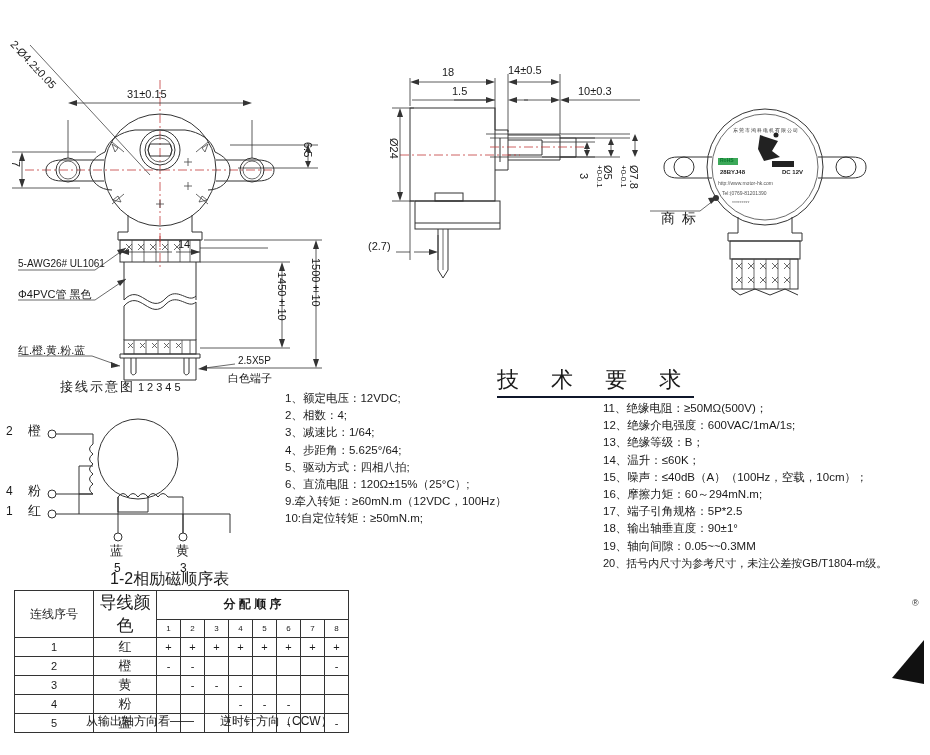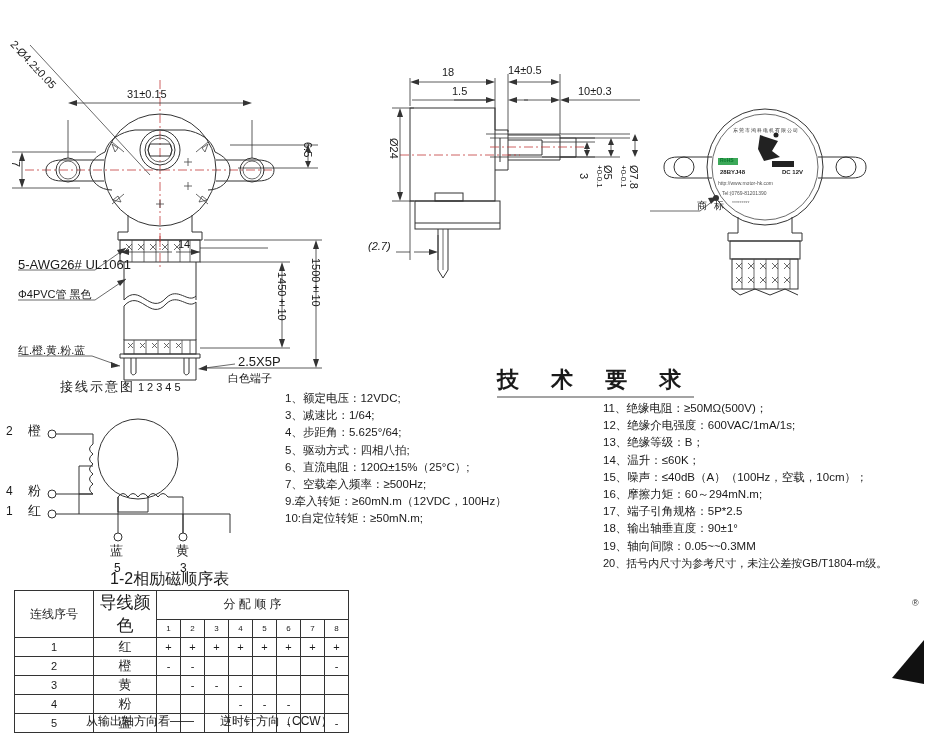--- a/index.html
+++ b/index.html
@@ -1,33 +1,33 @@
 <!DOCTYPE html>
 <html><head>
 <meta charset="utf-8">
 <style>
   html,body{margin:0;padding:0;background:#fff;}
   body{width:930px;height:755px;position:relative;
        font-family:"Liberation Sans","DejaVu Sans",sans-serif;
        color:#1a1a1a;overflow:hidden;}
   .abs{position:absolute;}
   .lbl{font-size:11px;line-height:1.1;white-space:nowrap;}
-  .lbl-sm{font-size:13px;line-height:1.1;white-space:nowrap;}
+  .lbl-sm{font-size:10px;line-height:1.1;white-space:nowrap;}
   .lbl-xs{font-size:8px;line-height:1;white-space:nowrap;}
   .vert{writing-mode:vertical-rl;text-orientation:mixed;}
   svg{display:block;overflow:visible;}
   .ln{stroke:#333;stroke-width:1;fill:none;}
   .ln-thin{stroke:#444;stroke-width:0.8;fill:none;}
   .ctr{stroke:#c23b3b;stroke-width:0.8;fill:none;stroke-dasharray:9 3 2 3;}
   .dim{stroke:#333;stroke-width:0.8;fill:none;}
   .fillk{fill:#333;}
 
   
-  #tech-title{font-size:22px;letter-spacing:13px;font-weight:700;
-     border-bottom:2px solid #a3a3a3;padding-bottom:1px;}
+  #tech-title{font-size:22px;letter-spacing:13px;font-weight:400;
+     border-bottom:2px solid #0f172a;padding-bottom:1px;}
   .req-list{list-style:none;margin:0;padding:0;}
   .req-list li{font-size:11.5px;line-height:17.2px;white-space:nowrap;}
 
   
   #seq-table{border-collapse:collapse;}
   #seq-table td,#seq-table th{border:1px solid #333;text-align:center;
       font-size:11px;font-weight:normal;padding:0;}
   #seq-table .h1{height:21px;}
   #seq-table .h2{height:13px;font-size:8px;}
   #seq-table .row td{height:17px;}
@@ -285,21 +285,21 @@
 
   <div class="abs" style="left:212px;top:105px;">
     <div class="vert lbl" style="display:inline-block;">Ø5</div>
     <div style="display:inline-block;vertical-align:top;">
       <div class="vert lbl-xs">+0</div>
       <div class="vert lbl-xs">-0.1</div>
     </div>
   </div>
 
   <div class="abs lbl vert" style="left:238px;top:105px;">Ø7.8</div>
-  <div class="abs lbl" style="left:-22px;top:180px;font-style:italic;">(2.7)</div>
+  <div class="abs lbl" style="left:-22px;top:180px;">(2.7)</div>
 </div>
 
 <div class="abs" style="left:660px;top:105px;width:270px;height:190px;">
 
   <svg width="270" height="190">
 
     <path class="ln" d="M52 52 L18 52 C8 52 4 56 4 62 C4 69 8 73 18 73 L52 73"></path>
     <circle class="ln" cx="24" cy="62" r="10"></circle>
     <path class="ln" d="M158 52 L192 52 C202 52 206 56 206 62 C206 69 202 73 192 73 L158 73"></path>
     <circle class="ln" cx="186" cy="62" r="10"></circle>
@@ -331,43 +331,43 @@
     <path class="fillk" d="M58 92 l-10 1 l3 6 z"></path>
     <circle class="fillk" cx="56" cy="93" r="3"></circle>
 
     <rect x="58" y="53" width="20" height="7" fill="#1a9a3c" opacity="0.85"></rect>
 
     <path d="M100 30 L118 36 L112 46 L120 52 L104 56 L98 44 Z" fill="#222"></path>
     <rect x="112" y="56" width="22" height="6" fill="#222"></rect>
     <circle cx="116" cy="30" r="2.5" fill="#222"></circle>
   </svg>
 
-  <div class="abs lbl" style="left:1px;top:95px;font-size:10px;letter-spacing:7px;margin-left:36px;">商标</div>
+  <div class="abs lbl" style="left:1px;top:106px;font-size:14px;letter-spacing:7px;">商标</div>
 
   <div class="abs" style="left:65px;top:22px;width:82px;height:20px;font-size:5px;
               color:#3a3a3a;text-align:center;letter-spacing:1px;">东莞市鸿科电机有限公司</div>
   <div class="abs lbl-xs" style="left:60px;top:53px;font-size:5px;color:#0a7a2e;font-weight:bold;">RoHS</div>
   <div class="abs lbl-xs" style="left:60px;top:64px;font-size:6px;color:#222;font-weight:bold;">28BYJ48</div>
   <div class="abs lbl-xs" style="left:122px;top:64px;font-size:6px;color:#222;font-weight:bold;">DC 12V</div>
   <div class="abs lbl-xs" style="left:58px;top:76px;font-size:5px;color:#555;">http://www.motor-hk.com</div>
   <div class="abs lbl-xs" style="left:62px;top:86px;font-size:5px;color:#555;">Tel:(0769-81201390</div>
   <div class="abs lbl-xs" style="left:72px;top:96px;font-size:5px;color:#777;">*********</div>
 </div>
 
 <div class="abs" style="left:285px;top:365px;width:645px;height:215px;">
 
   <div class="abs" id="tech-title" style="left:212px;top:0;">技 术 要 求</div>
 
   <ul class="req-list abs" style="left:0;top:25px;width:320px;">
     <li>1、额定电压：12VDC;</li>
+    <li>2、相数：4;</li>
     <li>3、减速比：1/64;</li>
     <li>4、步距角：5.625°/64;</li>
     <li>5、驱动方式：四相八拍;</li>
     <li>6、直流电阻：120Ω±15%（25°C）;</li>
-    <li>7、空载牵入频率：≥500Hz;</li>
     <li>9.牵入转矩：≥60mN.m（12VDC，100Hz）</li>
     <li>10:自定位转矩：≥50mN.m;</li>
   </ul>
 
   <ul class="req-list abs" style="left:318px;top:35px;width:330px;">
     <li>11、绝缘电阻：≥50MΩ(500V)；</li>
     <li>12、绝缘介电强度：600VAC/1mA/1s;</li>
     <li>13、绝缘等级：B；</li>
     <li>14、温升：≤60K；</li>
     <li>15、噪声：≤40dB（A）（100Hz，空载，10cm）；</li>
@@ -427,21 +427,21 @@
 
 <div class="abs" style="left:10px;top:570px;width:360px;height:180px;">
 
   <div class="abs lbl" style="left:100px;top:0;font-size:16px;">1-2相励磁顺序表</div>
 
   <table id="seq-table" class="abs" style="left:4px;top:20px;">
     <thead>
       <tr>
         <th class="wcol h1" rowspan="2" style="font-size:12px;">连线序号</th>
         <th class="ccol h1" rowspan="2" style="font-size:17px;">导线颜色</th>
-        <th class="h1" colspan="8" style="font-size:12px;">分 配 顺 序</th>
+        <th class="h1" colspan="8" style="font-size:12px;font-weight:bold;">分 配 顺 序</th>
       </tr>
       <tr>
         <th class="scol h2">1</th>
         <th class="scol h2">2</th>
         <th class="scol h2">3</th>
         <th class="scol h2">4</th>
         <th class="scol h2">5</th>
         <th class="scol h2">6</th>
         <th class="scol h2">7</th>
         <th class="scol h2">8</th>

